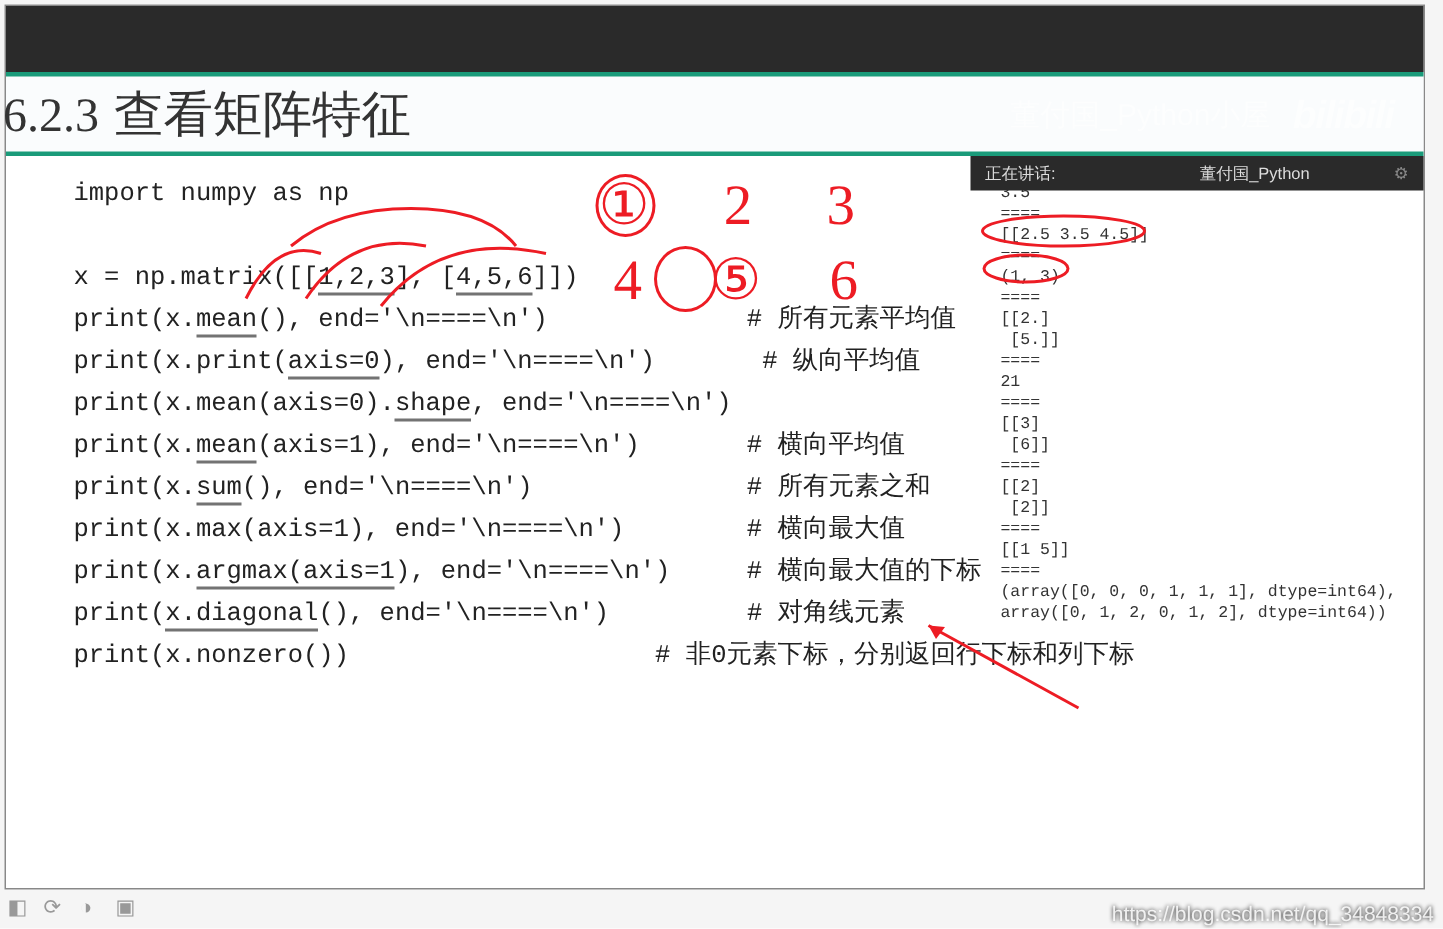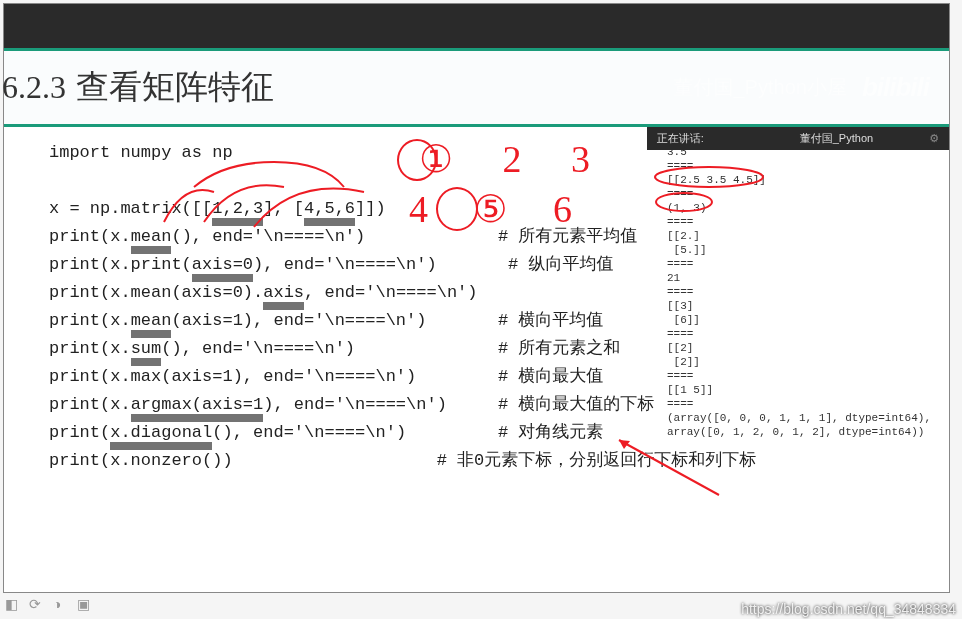--- a/index.html
+++ b/index.html
@@ -40,21 +40,21 @@
     }
     .header-block {
       position: relative;
       top: 0;
     }
     .title-row {
       display: flex;
       align-items: center;
       justify-content: space-between;
       background: #fafcfd;
-      height: 79px;
+      height: 56px;
       border-top: 3px solid #1a9b7a;
       border-bottom: 3px solid #1a9b7a;
       padding: 0 20px 0 0;
     }
     .section-num {
       font-size: 32px;
       color: #333;
       margin-left: -2px;
       font-family: "SimSun", serif;
     }
@@ -119,21 +119,20 @@
       position: absolute;
       color: #ed1c24;
       font-family: "Comic Sans MS", "KaiTi", cursive;
       pointer-events: none;
     }
     .red-nums {
       left: 395px;
       top: 10px;
       font-size: 38px;
       letter-spacing: 20px;
-      padding-left: 20px;
     }
     .red-nums2 {
       left: 405px;
       top: 60px;
       font-size: 38px;
       letter-spacing: 18px;
     }
     .red-circle {
       position: absolute;
       border: 2px solid #ed1c24;
@@ -148,21 +147,21 @@
       color: #ed1c24;
       font-family: "KaiTi", "STKaiti", serif;
     }
     .arrow-svg {
       position: absolute;
       left: 610px;
       top: 308px;
       pointer-events: none;
     }
     .underline {
-      border-bottom: 8px solid #737373;
+      border-bottom: 2px solid #737373;
     }
     .csdn-watermark {
       position: absolute;
       right: 6px;
       bottom: 2px;
       color: rgba(255,255,255,0.85);
       font-size: 14px;
       text-shadow: 0 0 3px #000;
       z-index: 100;
     }
@@ -211,21 +210,21 @@
       <span> </span>
       <span>董付国_Python</span>
       <span class="dots">⚙</span>
     </div>
 
     <div class="code-block"><span>import numpy as np</span>
 
 <span>x = np.matrix([[</span><span class="underline">1,2,3</span><span>], [</span><span class="underline">4,5,6</span><span>]])</span>
 <span>print(x.</span><span class="underline">mean</span><span>(), end='\n====\n')</span>             <span class="comment"># 所有元素平均值</span>
 <span>print(x.print(</span><span class="underline">axis=0</span><span>), end='\n====\n')</span>       <span class="comment"># 纵向平均值</span>
-<span>print(x.mean(axis=0).</span><span class="underline">axis</span><span>, end='\n====\n')</span>
+<span>print(x.mean(axis=0).</span><span class="underline">shape</span><span>, end='\n====\n')</span>
 <span>print(x.</span><span class="underline">mean</span><span>(axis=1), end='\n====\n')</span>       <span class="comment"># 横向平均值</span>
 <span>print(x.</span><span class="underline">sum</span><span>(), end='\n====\n')</span>              <span class="comment"># 所有元素之和</span>
 <span>print(x.max(axis=1), end='\n====\n')</span>        <span class="comment"># 横向最大值</span>
 <span>print(x.</span><span class="underline">argmax(axis=1</span><span>), end='\n====\n')</span>     <span class="comment"># 横向最大值的下标</span>
 <span>print(</span><span class="underline">x.diagonal</span><span>(), end='\n====\n')</span>         <span class="comment"># 对角线元素</span>
 <span>print(x.nonzero())</span>                    <span class="comment"># 非0元素下标，分别返回行下标和列下标</span></div>
 
     <div class="output-block">3.5
 ====
 [[2.5 3.5 4.5]]

